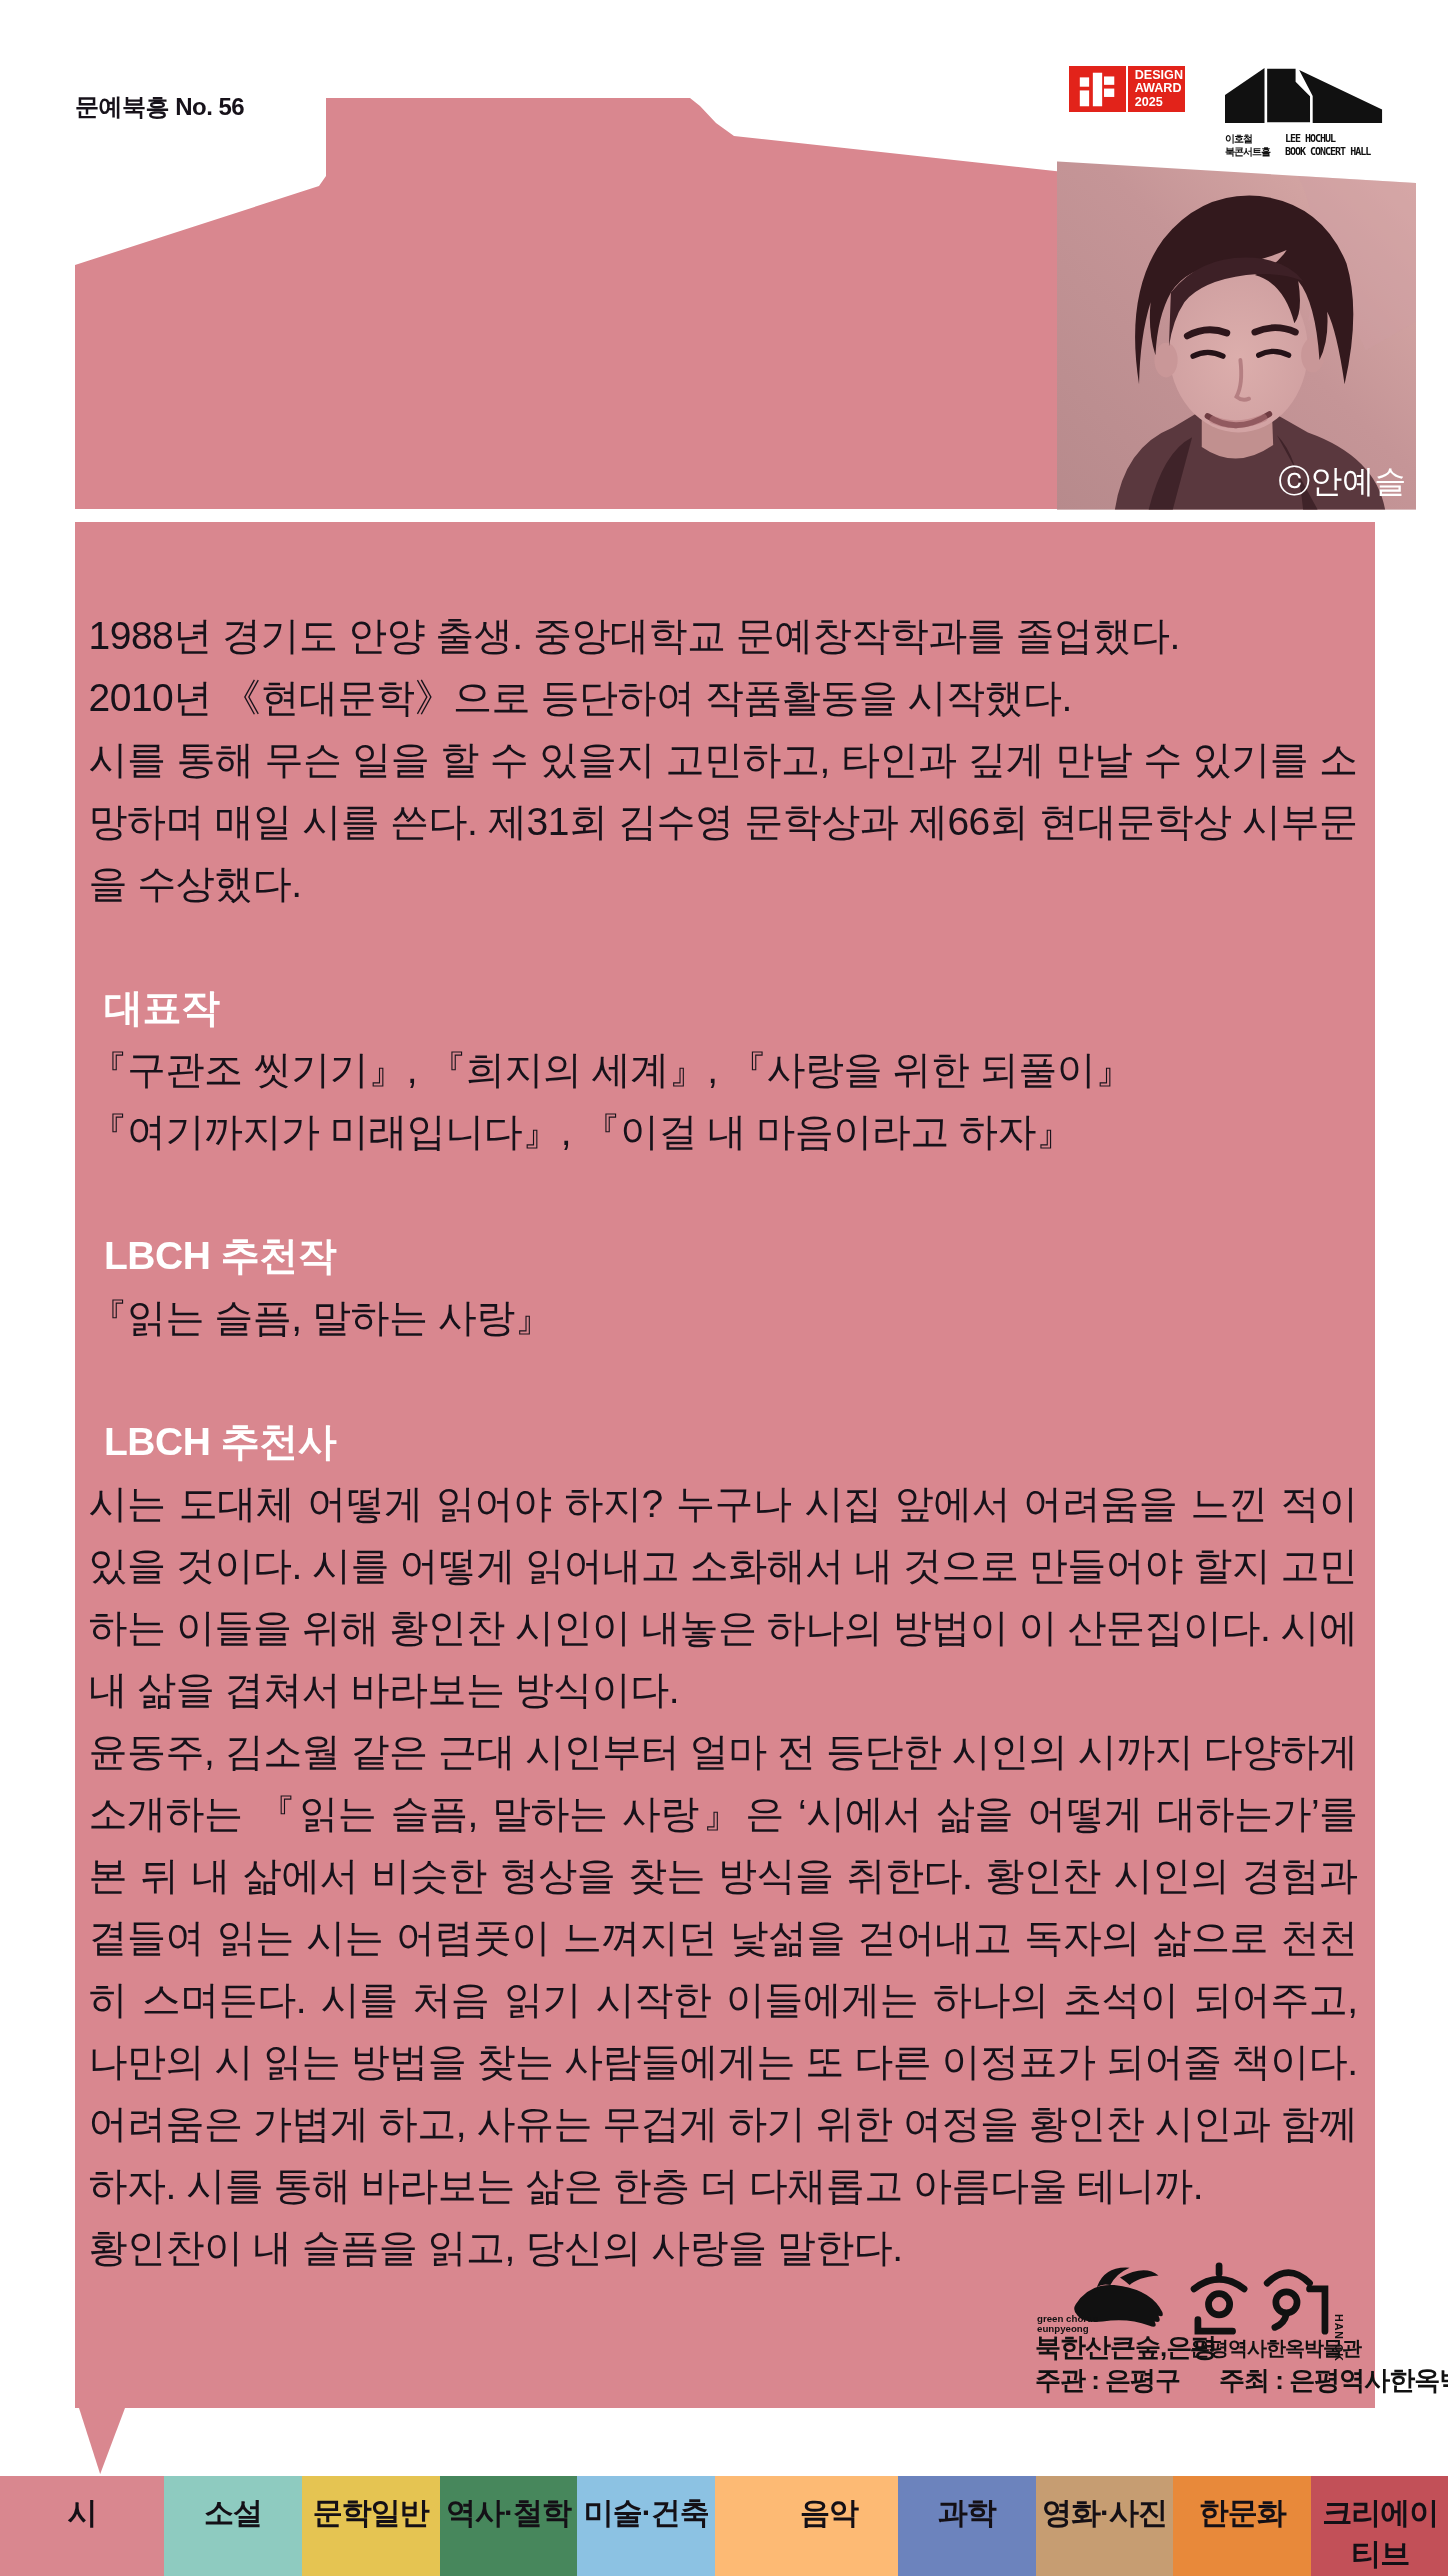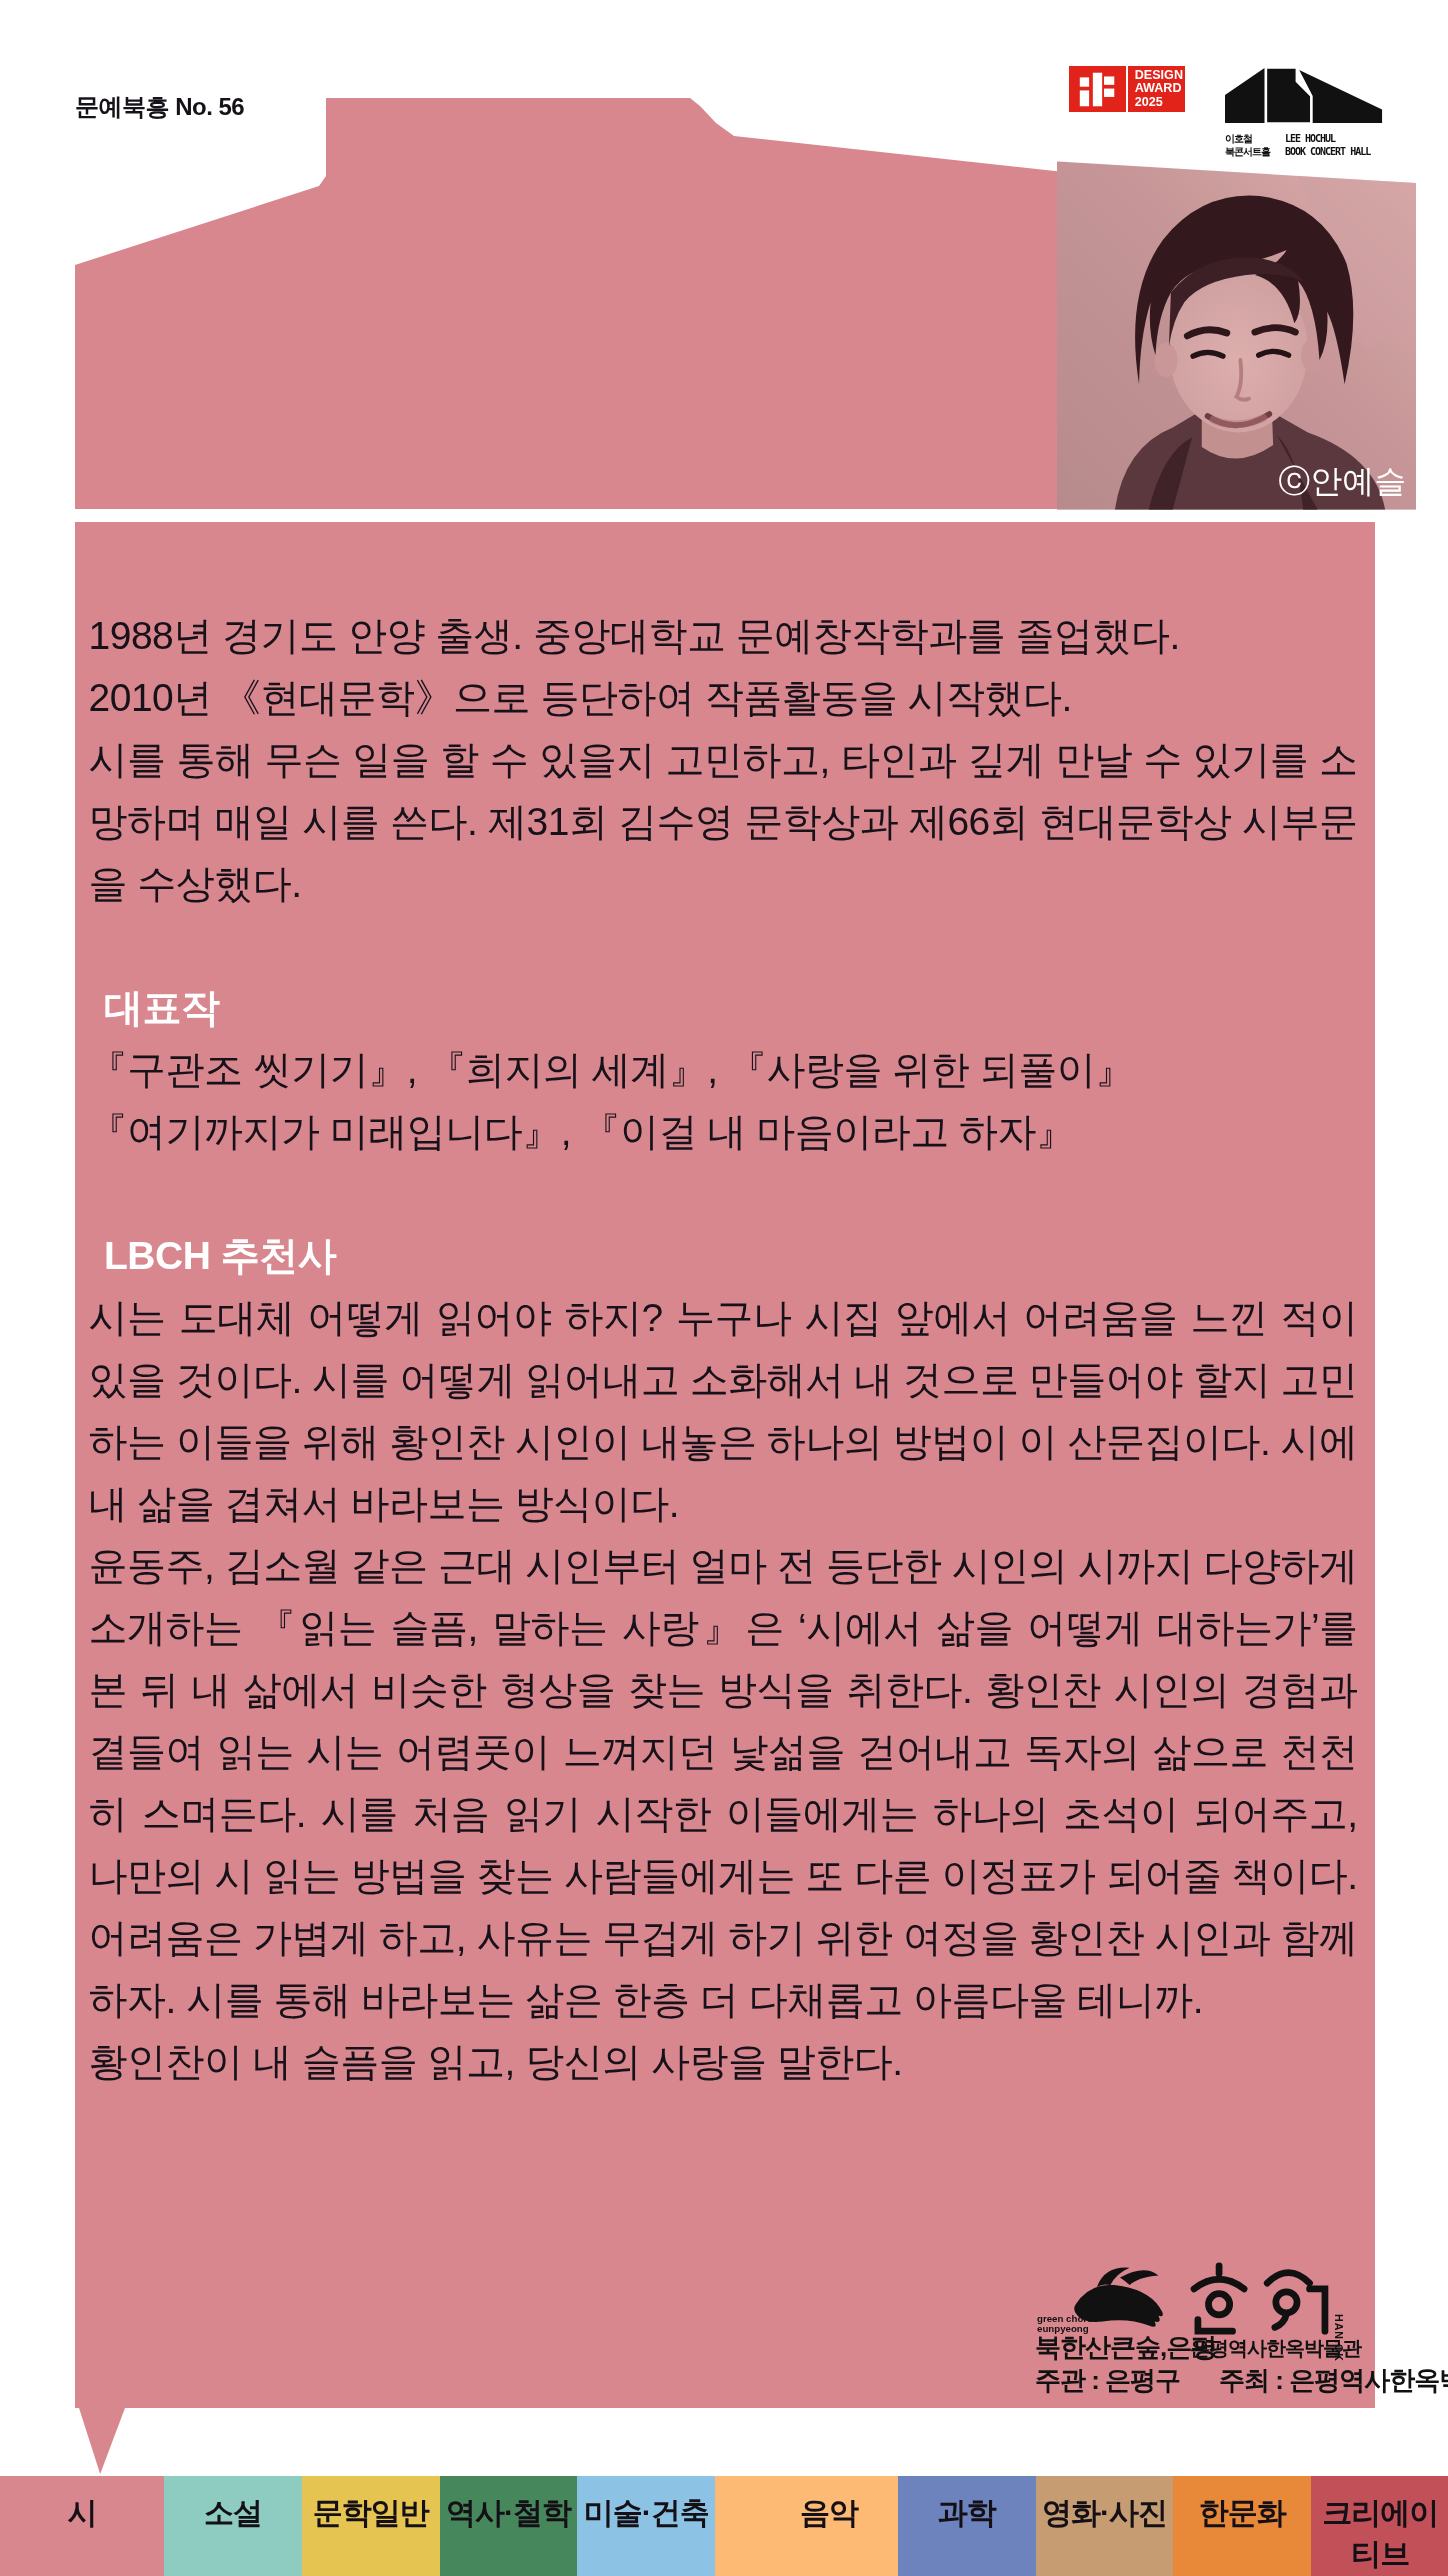--- a/index.html
+++ b/index.html
@@ -154,20 +154,24 @@
     <p>1988년 경기도 안양 출생. 중앙대학교 문예창작학과를 졸업했다.</p>
     <p>2010년 《현대문학》으로 등단하여 작품활동을 시작했다.</p>
     <p class="just">시를 통해 무슨 일을 할 수 있을지 고민하고, 타인과 깊게 만날 수 있기를 소망하며 매일 시를 쓴다. 제31회 김수영 문학상과 제66회 현대문학상 시부문을 수상했다.</p>
 
     <div class="sec">
       <div class="sec-heading">대표작</div>
       <p>『구관조 씻기기』, 『희지의 세계』, 『사랑을 위한 되풀이』</p>
       <p>『여기까지가 미래입니다』, 『이걸 내 마음이라고 하자』</p>
     </div>
 
+    <div class="sec">
+      <div class="sec-heading">LBCH 추천작</div>
+      <p>『읽는 슬픔, 말하는 사랑』</p>
+    </div>
 
     <div class="sec">
       <div class="sec-heading">LBCH 추천사</div>
       <p class="just">시는 도대체 어떻게 읽어야 하지? 누구나 시집 앞에서 어려움을 느낀 적이 있을 것이다. 시를 어떻게 읽어내고 소화해서 내 것으로 만들어야 할지 고민하는 이들을 위해 황인찬 시인이 내놓은 하나의 방법이 이 산문집이다. 시에 내 삶을 겹쳐서 바라보는 방식이다.</p>
       <p class="just">윤동주, 김소월 같은 근대 시인부터 얼마 전 등단한 시인의 시까지 다양하게 소개하는 『읽는 슬픔, 말하는 사랑』은 ‘시에서 삶을 어떻게 대하는가’를 본 뒤 내 삶에서 비슷한 형상을 찾는 방식을 취한다. 황인찬 시인의 경험과 곁들여 읽는 시는 어렴풋이 느껴지던 낯섦을 걷어내고 독자의 삶으로 천천히 스며든다. 시를 처음 읽기 시작한 이들에게는 하나의 초석이 되어주고, 나만의 시 읽는 방법을 찾는 사람들에게는 또 다른 이정표가 되어줄 책이다. 어려움은 가볍게 하고, 사유는 무겁게 하기 위한 여정을 황인찬 시인과 함께하자. 시를 통해 바라보는 삶은 한층 더 다채롭고 아름다울 테니까.</p>
       <p>황인찬이 내 슬픔을 읽고, 당신의 사랑을 말한다.</p>
     </div>
   </div>
 
   <div class="tail" style="background: rgb(217, 135, 143);"></div>

